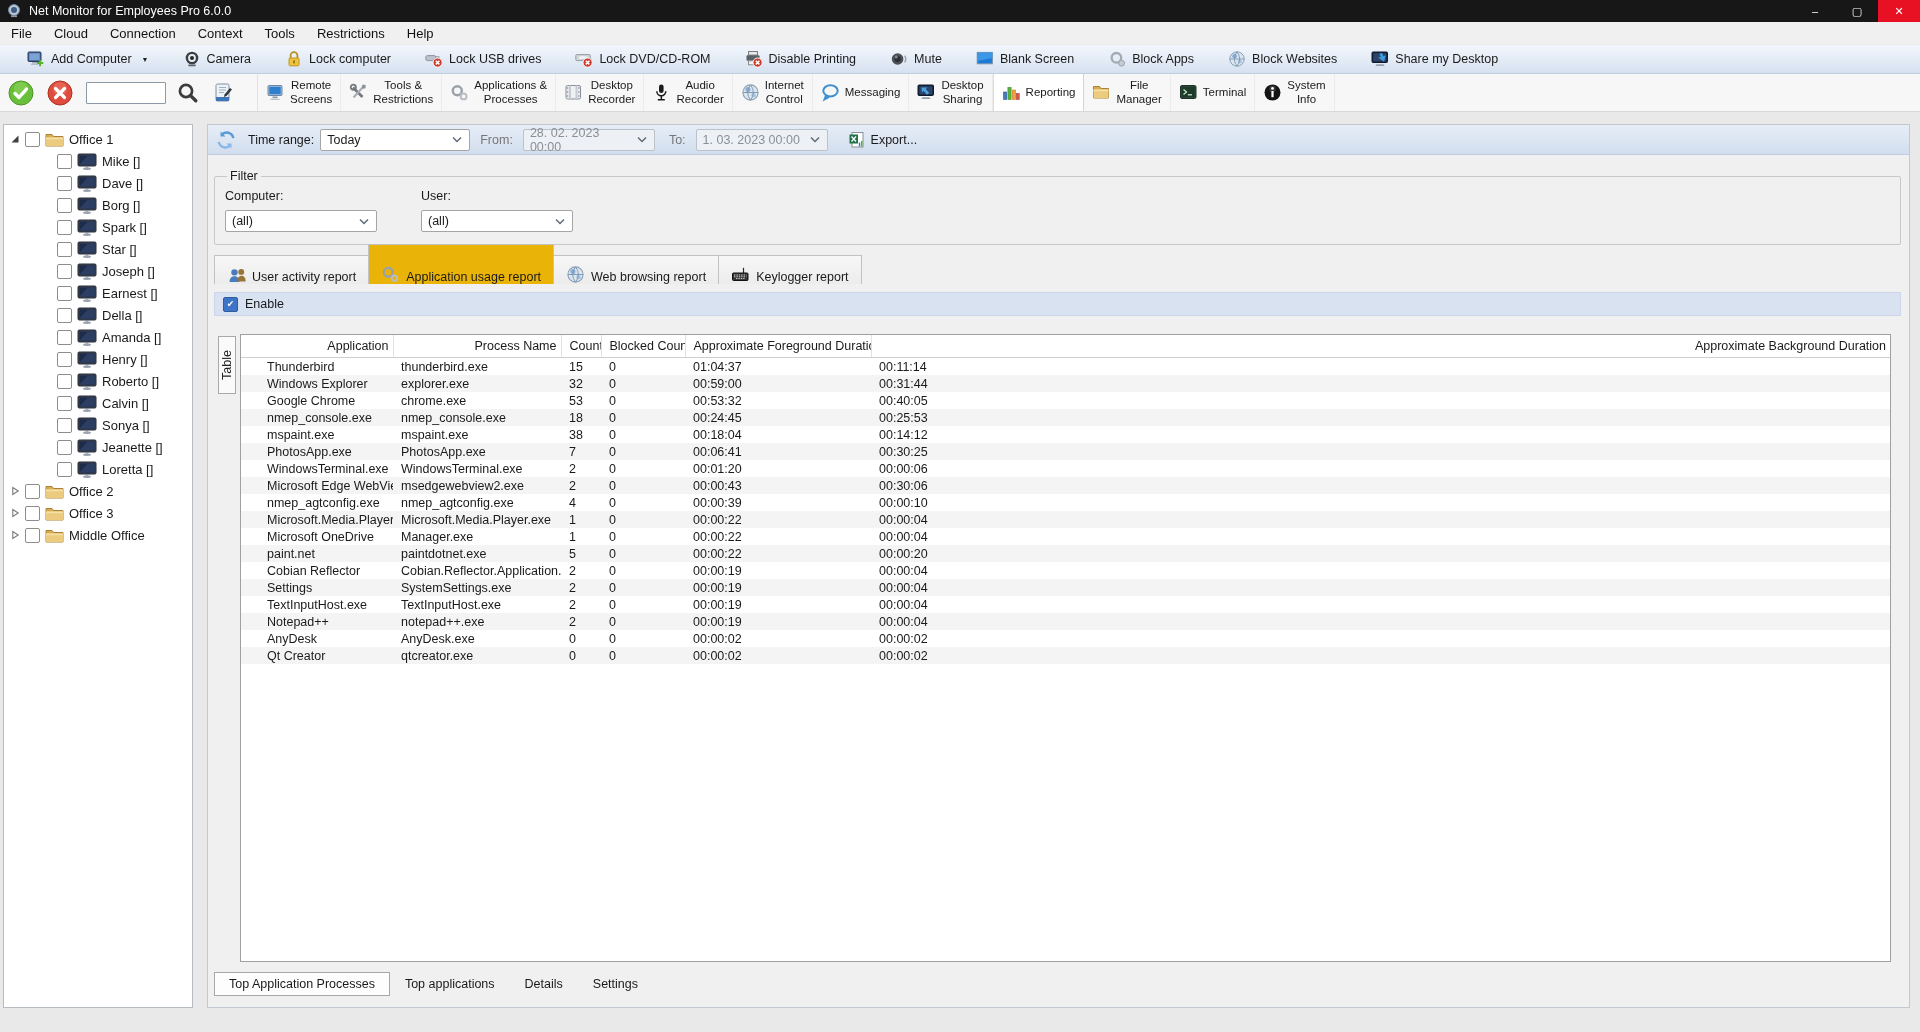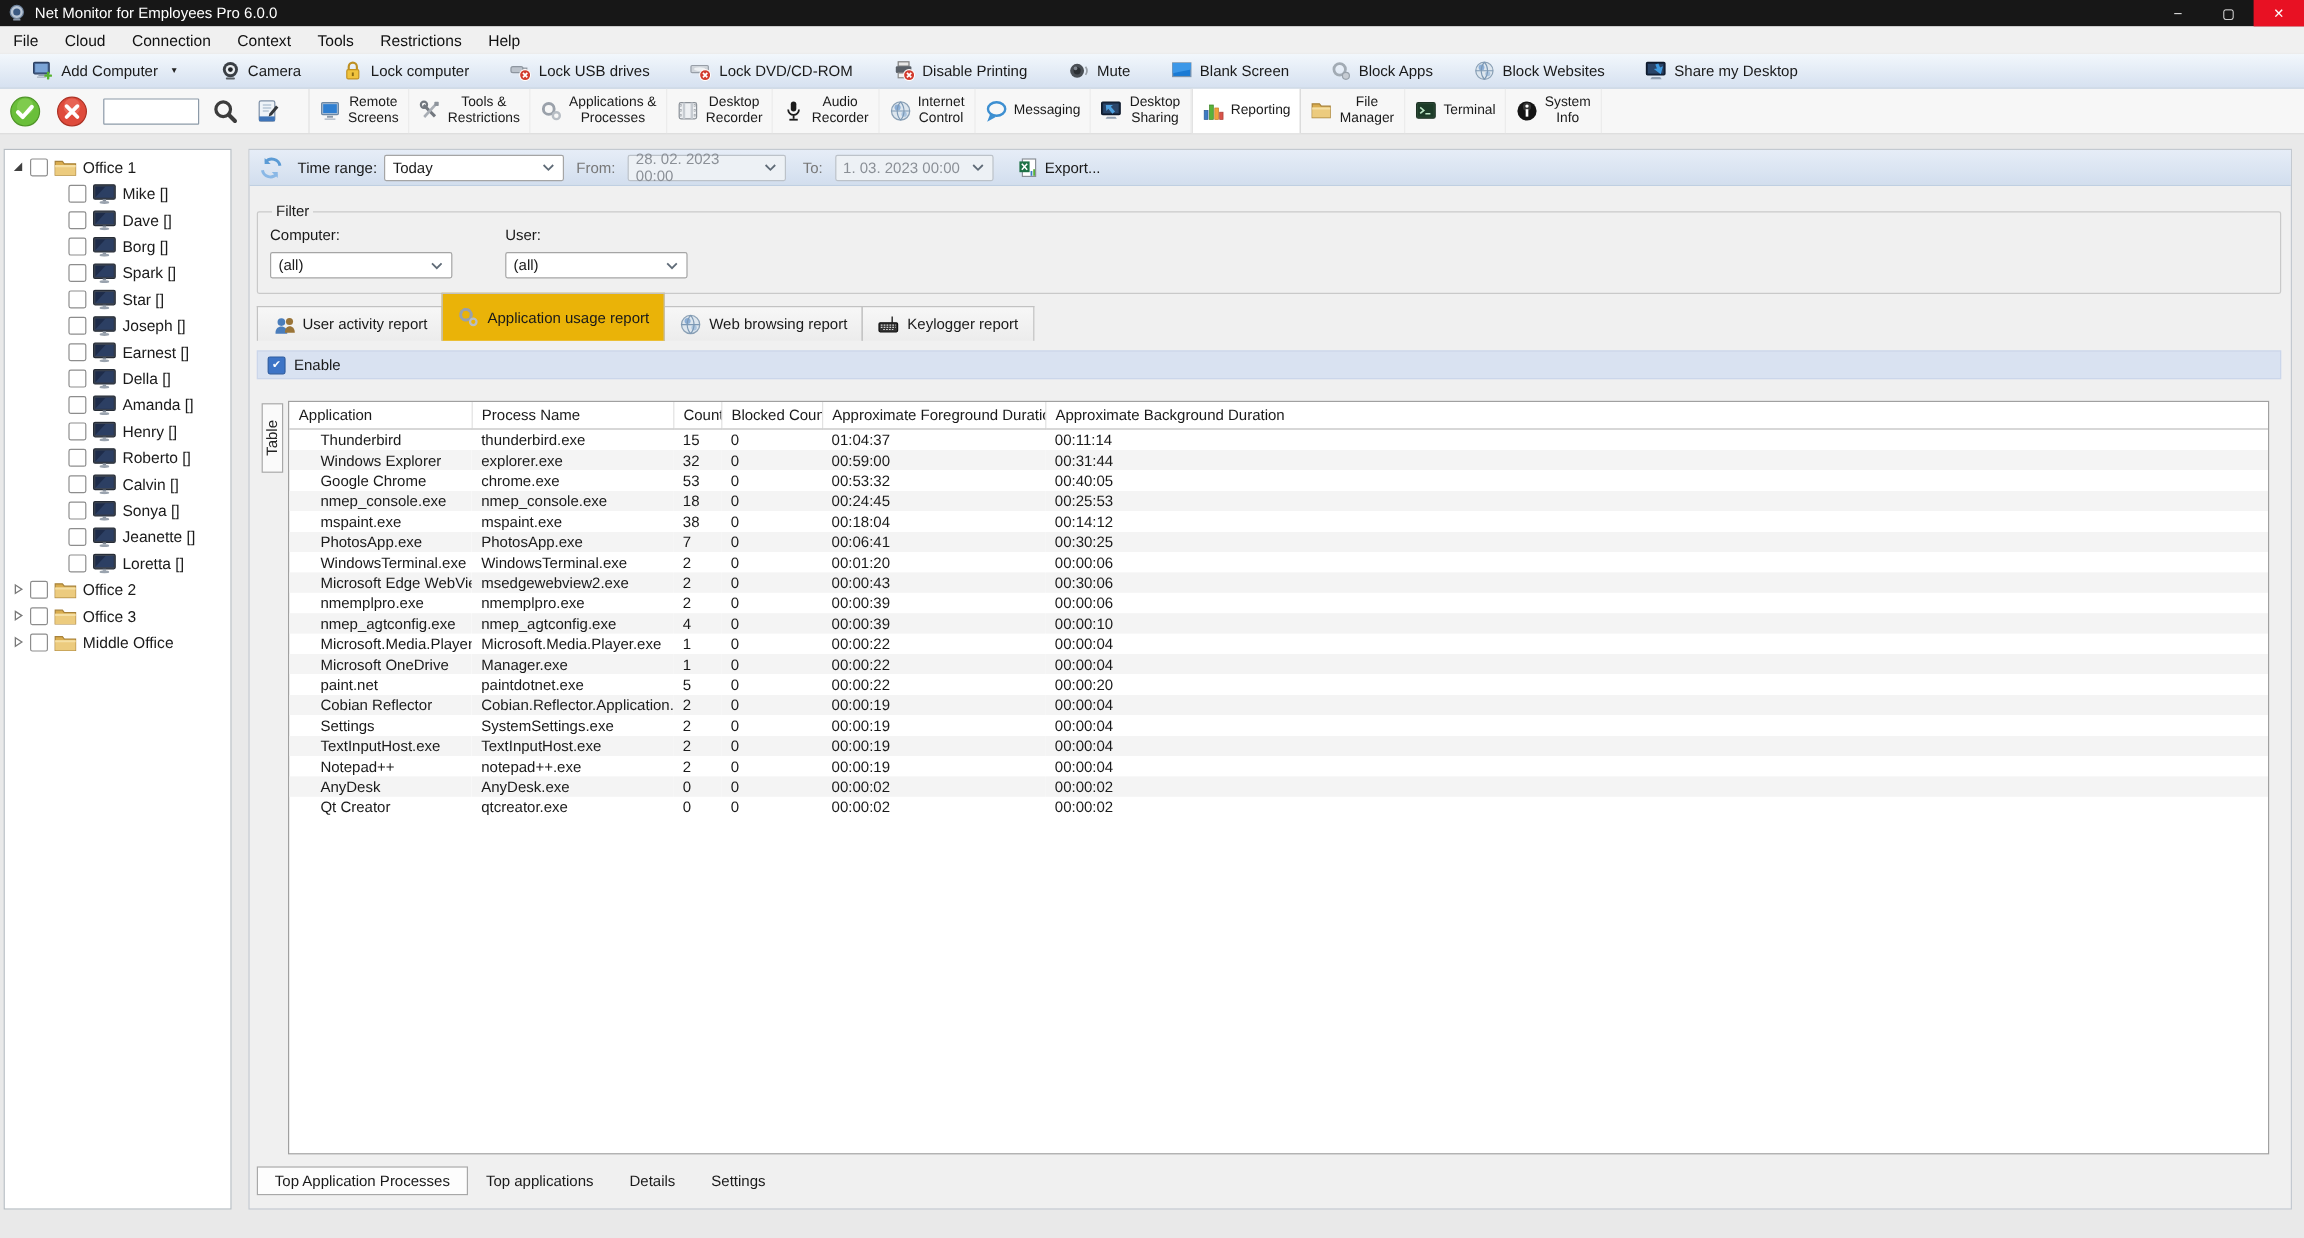--- a/index.html
+++ b/index.html
@@ -55,34 +55,34 @@
   .export{display:flex;align-items:center;gap:5px;margin-left:16px;font-size:12.5px;}
   
   .panel{flex:1;padding:14px 8px 0 6px;position:relative;box-sizing:border-box;min-height:0;}
   fieldset.filter{border:1px solid #c9c9c9;border-radius:2px;margin:0;padding:4px 10px 12px;}
   fieldset.filter legend{font-size:12.5px;padding:0 3px;margin-left:2px;}
   .filter-cols{display:flex;gap:44px;margin-top:2px;align-items:center;}
   .fcol .flab{font-size:12.5px;margin-bottom:7px;}
   .fcol .combo{width:152px;}
   
   .rtabs{display:flex;align-items:flex-end;margin-top:8px;height:31px;position:relative;}
-  .rtab{display:flex;align-items:center;gap:6px;height:29px;padding:0 12px;font-size:12.5px;background:linear-gradient(#f7f7f7,#ececec);border:1px solid #c2c2c2;border-bottom:none;margin-right:-1px;box-sizing:border-box;}
+  .rtab{display:flex;align-items:flex-end;gap:6px;height:29px;padding:0 12px;font-size:12.5px;background:linear-gradient(#f7f7f7,#ececec);border:1px solid #c2c2c2;border-bottom:none;margin-right:-1px;box-sizing:border-box;}
   .rtab.active{background:#eab308;height:40px;position:relative;z-index:2;}
   
   .enable-strip{margin-top:8px;height:24px;background:#d9e2f1;border:1px solid #cbd6ea;display:flex;align-items:center;padding-left:8px;gap:7px;box-sizing:border-box;}
   .cb-on{width:13px;height:13px;background:#3d74c6;border:1px solid #2f5da0;border-radius:2px;color:#fff;font-size:9px;line-height:12px;text-align:center;flex:none;}
   .enable-lab{font-size:12.5px;}
   
   .table-wrap{margin:18px 10px 0 26px;height:628px;position:relative;}
   .side-tab{position:absolute;left:-22px;top:2px;width:18px;height:58px;background:#fafafa;border:1px solid #a8a8a8;display:flex;align-items:center;justify-content:center;box-sizing:border-box;}
   .side-tab span{writing-mode:vertical-rl;transform:rotate(180deg);font-size:12.5px;color:#222;}
   .table-box{width:100%;height:100%;background:#fff;border:1px solid #a0a0a0;box-sizing:border-box;overflow:hidden;}
   table.report-table{border-collapse:collapse;table-layout:fixed;width:100%;font-size:12.5px;}
   .c-app{width:152px;}.c-proc{width:168px;}.c-count{width:40px;}.c-blocked{width:84px;}.c-fg{width:186px;}
-  th{font-weight:normal;text-align:left;height:22px;padding:0 4px 0 8px;border-bottom:1px solid #cfcfcf;border-right:1px solid #e2e2e2;white-space:nowrap;overflow:hidden;}
+  th{font-weight:normal;text-align:right;height:22px;padding:0 4px 0 8px;border-bottom:1px solid #cfcfcf;border-right:1px solid #e2e2e2;white-space:nowrap;overflow:hidden;}
   th:last-child{border-right:none;}
   td{height:17px;padding:0 4px 0 8px;white-space:nowrap;overflow:hidden;}
   td:first-child{padding-left:26px;}
   tbody tr:nth-child(even){background:#f4f4f4;}
   
   .btabs{display:flex;margin-top:10px;align-items:flex-start;}
   .btab{padding:4px 14px;font-size:12.5px;border:1px solid transparent;}
   .btab.active{background:#fdfdfd;border-color:#a8a8a8;}
 </style>
 </head>
@@ -914,28 +914,20 @@
                 </tr>
                 <tr>
                   <td>Microsoft Edge WebView2</td>
                   <td>msedgewebview2.exe</td>
                   <td>2</td>
                   <td>0</td>
                   <td>00:00:43</td>
                   <td>00:30:06</td>
                 </tr>
                 <tr>
-                  <td>nmemplpro.exe</td>
-                  <td>nmemplpro.exe</td>
-                  <td>2</td>
-                  <td>0</td>
-                  <td>00:00:39</td>
-                  <td>00:00:06</td>
-                </tr>
-                <tr>
                   <td>nmep_agtconfig.exe</td>
                   <td>nmep_agtconfig.exe</td>
                   <td>4</td>
                   <td>0</td>
                   <td>00:00:39</td>
                   <td>00:00:10</td>
                 </tr>
                 <tr>
                   <td>Microsoft.Media.Player</td>
                   <td>Microsoft.Media.Player.exe</td>

